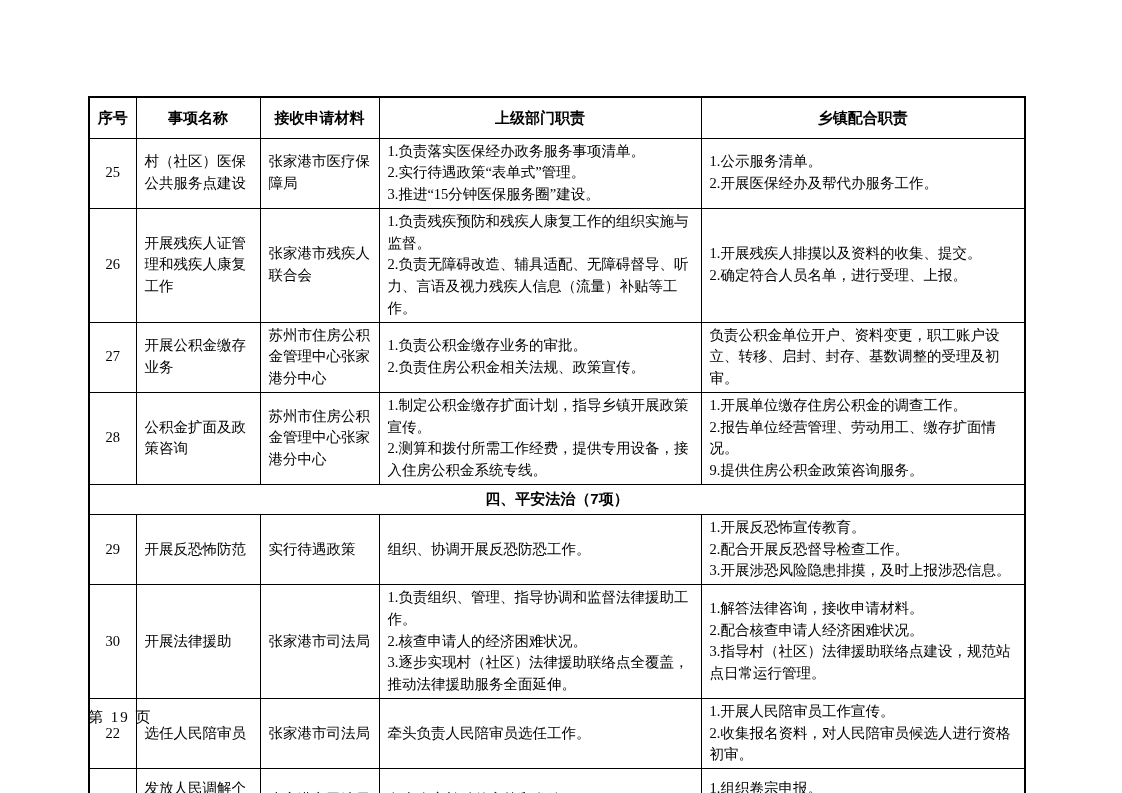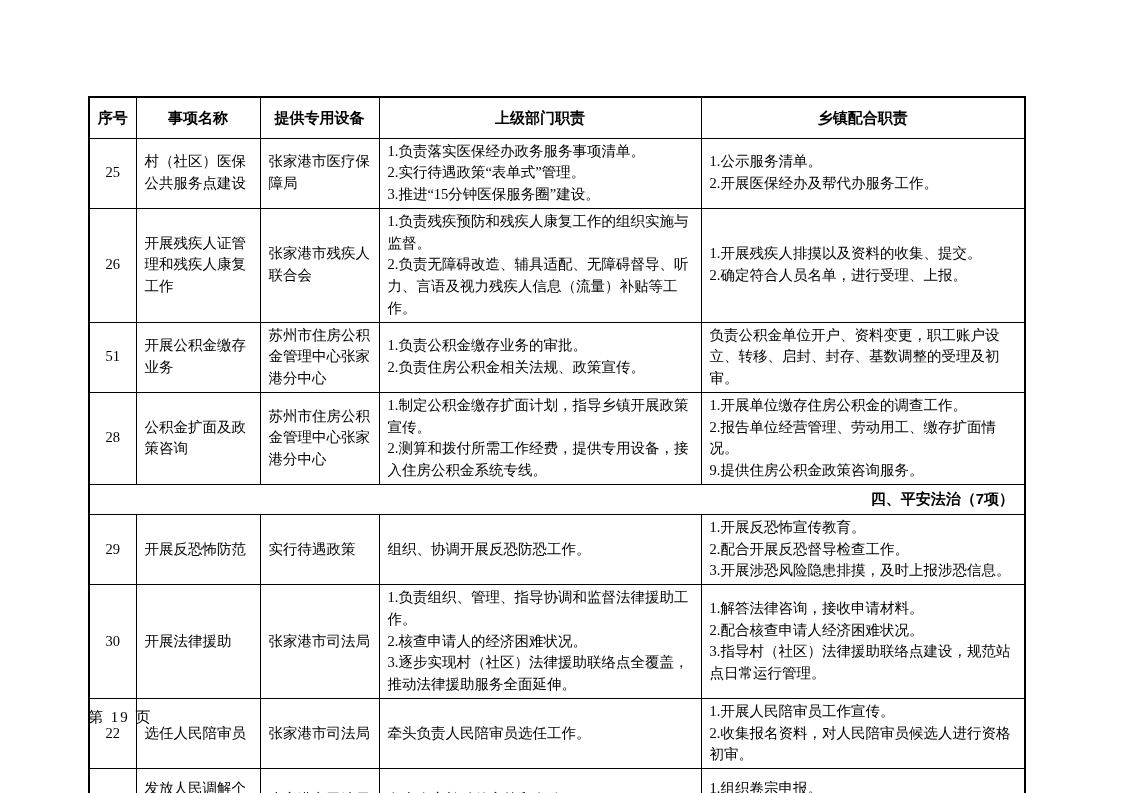--- a/index.html
+++ b/index.html
@@ -37,21 +37,21 @@
     padding: 2px 4px;
   }
   td.c-no   { text-align: center; padding: 2px 3px; }
   td.c-name { text-align: left; padding: 9px 8px; }
   td.c-dept { text-align: left; padding: 2px 8px; }
   td.c-duty { text-align: left; padding: 2px 8px; white-space: pre-line; }
   td.c-section {
     font-family: "Liberation Sans", "DejaVu Sans", sans-serif;
     font-weight: bold;
     font-size: 15px;
-    text-align: right;
+    text-align: center;
     padding: 2px 10px;
   }
   .footer {
     position: absolute;
     left: 88px;
     width: 936px;
     top: 708px;
     text-align: left;
     font-size: 15px;
     letter-spacing: 2px;
@@ -68,21 +68,21 @@
       <col style="width:124px">
       <col style="width:119px">
       <col style="width:322px">
       <col style="width:324px">
     </colgroup>
 
     <tbody>
         <tr style="height:41px">
       <th>序号</th>
       <th>事项名称</th>
-      <th>提供专用设备</th>
+      <th>接收申请材料</th>
       <th>上级部门职责</th>
       <th>乡镇配合职责</th>
     </tr>
 
     <tr style="height:68px">
       <td class="c-no">25</td>
       <td class="c-name">村（社区）医保公共服务点建设</td>
       <td class="c-dept">张家港市医疗保障局</td>
       <td class="c-duty">1.负责落实医保经办政务服务事项清单。
 2.实行待遇政策“表单式”管理。
@@ -95,21 +95,21 @@
       <td class="c-no">26</td>
       <td class="c-name">开展残疾人证管理和残疾人康复工作</td>
       <td class="c-dept">张家港市残疾人联合会</td>
       <td class="c-duty">1.负责残疾预防和残疾人康复工作的组织实施与监督。
 2.负责无障碍改造、辅具适配、无障碍督导、听力、言语及视力残疾人信息（流量）补贴等工作。</td>
       <td class="c-duty">1.开展残疾人排摸以及资料的收集、提交。
 2.确定符合人员名单，进行受理、上报。</td>
     </tr>
 
     <tr style="height:56px">
-      <td class="c-no">51</td>
+      <td class="c-no">27</td>
       <td class="c-name">开展公积金缴存业务</td>
       <td class="c-dept">苏州市住房公积金管理中心张家港分中心</td>
       <td class="c-duty">1.负责公积金缴存业务的审批。
 2.负责住房公积金相关法规、政策宣传。</td>
       <td class="c-duty">负责公积金单位开户、资料变更，职工账户设立、转移、启封、封存、基数调整的受理及初审。</td>
     </tr>
 
     <tr style="height:84px">
       <td class="c-no">28</td>
       <td class="c-name">公积金扩面及政策咨询</td>

